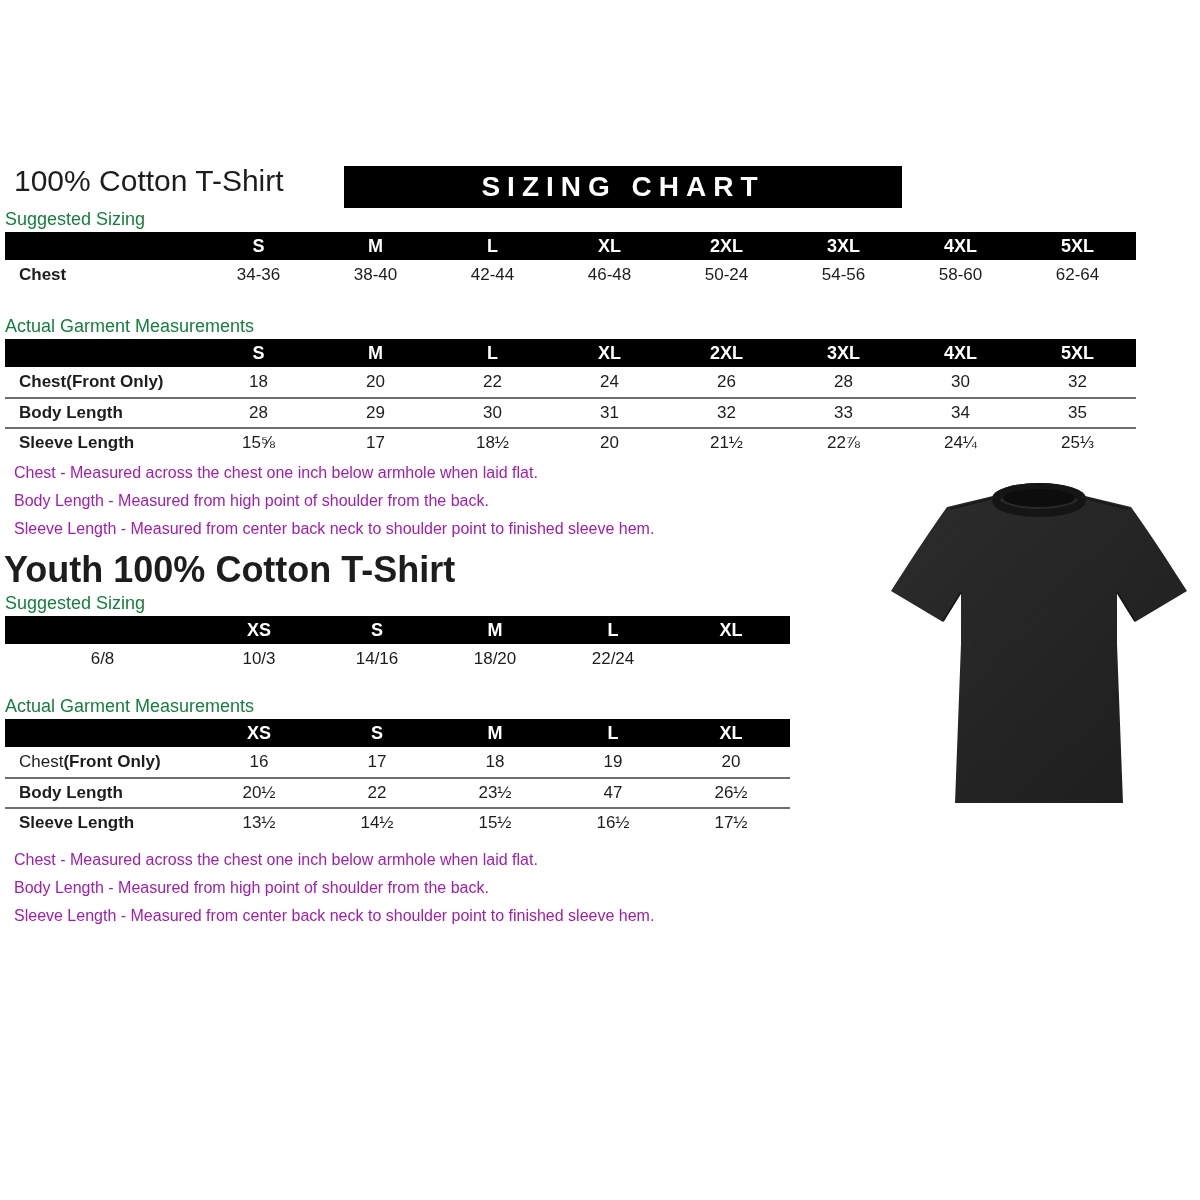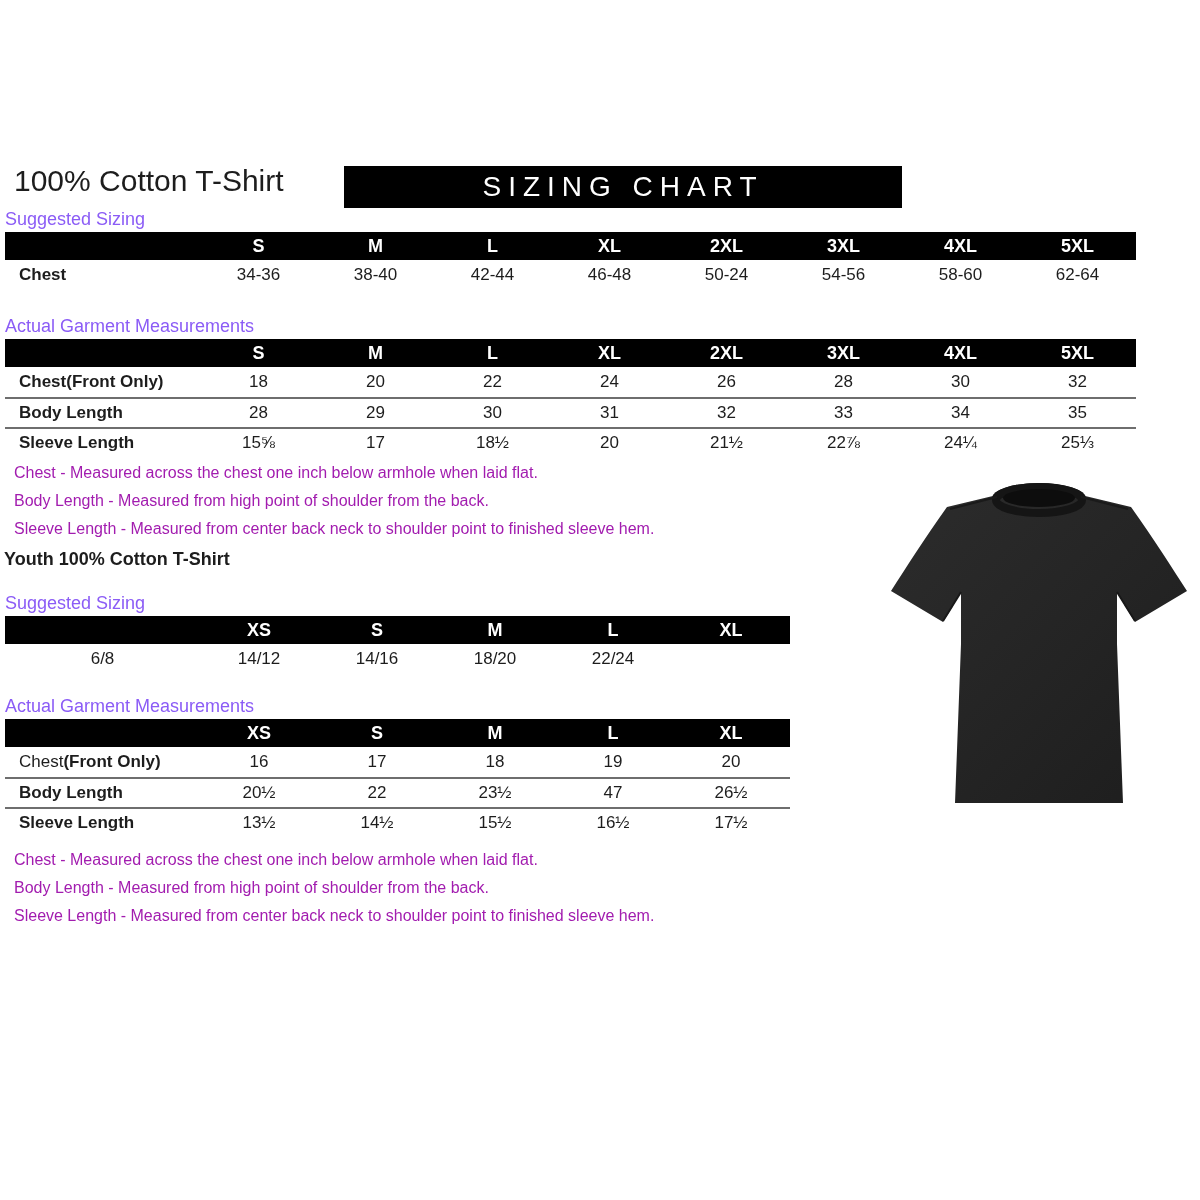--- a/index.html
+++ b/index.html
@@ -7,25 +7,25 @@
   .page {
     position:relative; width:1200px; height:1200px; background:#ffffff;
     font-family:"Liberation Sans", sans-serif; color:#1d1d1d; overflow:hidden;
   }
   .abs { position:absolute; }
 
   
   .main-title { left:14px; top:164px; font-size:30px; font-weight:400; letter-spacing:0; }
   .banner {
     left:344px; top:166px; width:558px; height:42px; background:#000000;
-    color:#ffffff; font-weight:400; font-size:28px; letter-spacing:7px;
+    color:#ffffff; font-weight:700; font-size:28px; letter-spacing:7px;
     display:flex; align-items:center; justify-content:center;
   }
-  .section-label { font-size:18px; color:#8b5cf6; }
-  .youth-title { left:4px; top:549px; font-size:18px; font-weight:700; }
+  .section-label { font-size:18px; color:#15803d; }
+  .youth-title { left:4px; top:549px; font-size:36px; font-weight:700; }
 
   
   .g-table { background:#fff; }
   .grid8 { display:grid; grid-template-columns:195px repeat(8,117px); }
   .grid5 { display:grid; grid-template-columns:195px repeat(5,118px); }
   .thead { background:#000000; color:#ffffff; height:28px; }
   .thead > div { display:flex; align-items:center; justify-content:center; font-weight:700; font-size:18px; }
   .tr { height:30px; font-size:17px; }
   .tr > div { display:flex; align-items:center; justify-content:center; }
   .cell-label { justify-content:flex-start !important; padding-left:14px; }
@@ -149,21 +149,21 @@
     <div class="grid5 thead">
       <div></div>
       <div>XS</div>
       <div>S</div>
       <div>M</div>
       <div>L</div>
       <div>XL</div>
     </div>
     <div class="grid5 tr">
       <div>6/8</div>
-      <div>14/12</div>
+      <div>10/3</div>
       <div>14/16</div>
       <div>18/20</div>
       <div>22/24</div>
     </div>
   </div>
 
   <div class="abs section-label" style="left:5px; top:696px;">Actual Garment Measurements</div>
 
   <div class="abs g-table" style="left:5px; top:719px; width:785px;">
     <div class="grid5 thead">

